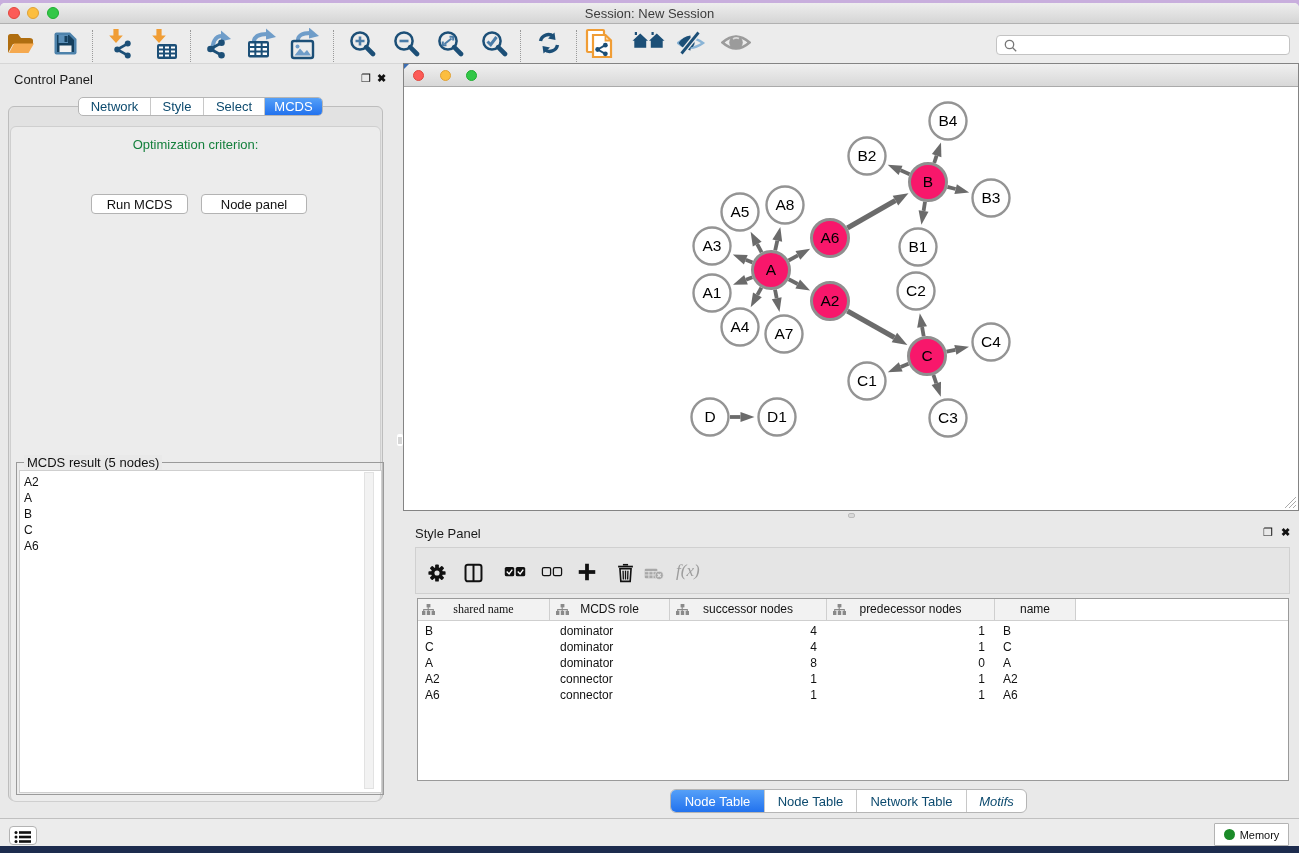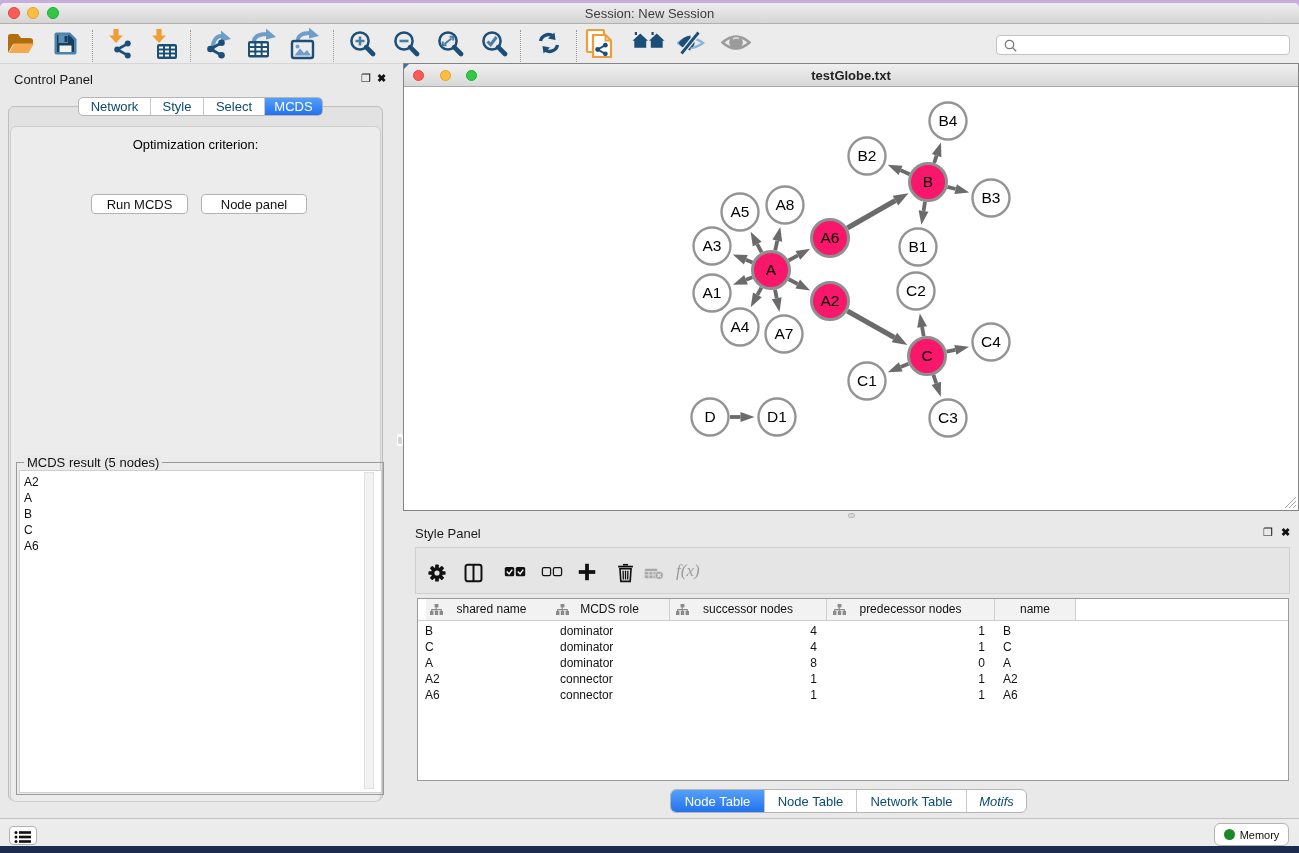--- a/index.html
+++ b/index.html
@@ -23,21 +23,21 @@
 #cp { left:0; top:0; width:391px; height:754px; background:#e9e9e9;padding-left:22px; }
 #cp-title { position:absolute; left:14px; top:8px; font-size:13px; color:#1a1a1a; }
 .winbtn { position:absolute; font-size:11px; color:#111; }
 
 .seg { position:absolute; display:flex; background:#fff; border:1px solid #b5b5b5; border-radius:5px; overflow:hidden; z-index:5; }
 .seg div { font-size:13px; color:#0c4a6e; text-align:center; border-right:1px solid #c8c8c8; display:flex; align-items:center; justify-content:center; }
 .seg div:last-child { border-right:none; }
 .seg div.sel { background:linear-gradient(#55a0f8,#2272ee); color:#fff; }
 #cp-outer { position:absolute; left:8px; top:42px; width:375px; height:695px; background:#e2e2e2; border:1px solid #bdbdbd; border-radius:6px; }
 #cp-inner { position:absolute; left:10px; top:62px; width:371px; height:676px; background:#ececec; border:1px solid #cfcfcf; border-radius:6px; }
-#optlabel { position:absolute; left:0; top:73px; width:391px; text-align:center; font-size:13px; color:#000000; }
+#optlabel { position:absolute; left:0; top:73px; width:391px; text-align:center; font-size:13px; color:#15803d; }
 #dropdown { position:absolute; left:43px; top:93px; width:312px; height:22px; background:#fff; border:1px solid #b3b3b3; border-radius:5px; font-size:13px; color:#111; line-height:20px; padding-left:8px; }
 #dropstep { position:absolute; right:-1px; top:-1px; width:21px; height:22px; background:linear-gradient(#55a0f8,#2272ee); border-radius:0 5px 5px 0; }
 .btn { position:absolute; background:#fff; border:1px solid #b3b3b3; border-radius:4px; font-size:13px; color:#111; text-align:center; }
 
 #fieldset { position:absolute; left:16px; top:398px; width:368px; height:333px; border:1px solid #9a9a9a; }
 #fieldlabel { position:absolute; left:7px; top:-8px; background:#e9e9e9; font-size:13px; padding:0 3px; color:#111; }
 #listbox { position:absolute; left:2px; top:7px; width:363px; height:323px; background:#fff; border:1px solid #cfcfcf; font-size:12px; color:#111; }
 #listbox { padding-top:3px; } #listbox div { padding-left:4px; height:16px; line-height:16px; }
 #listbox div#listscroll { position:absolute; left:344px; top:1px; width:10px; height:317px; background:#f2f2f2; border:1px solid #e2e2e2; padding:0; }
 
@@ -242,21 +242,20 @@
     <div class="abs" id="vdiv"></div>
     <div class="abs" style="left:397px;top:370px;width:6px;height:12px;background:#fff;border-radius:2px;"></div>
     <div class="abs" style="left:398px;top:373px;width:4px;height:7px;background:#d6d6d6;"></div>
     <div class="abs" style="left:848px;top:449px;width:7px;height:5px;background:#d9d9d9;border:1px solid #bcbcbc;border-radius:2px;"></div>
     <div class="abs" id="netframe">
       <div style="position:absolute;left:0;top:0;width:0;height:0;border-top:5px solid #3d6fb4;border-right:5px solid transparent;z-index:3;"></div>
       <div id="nettitle">
         <div class="tl" style="left:9px;top:6px;width:11px;height:11px;background:#fc5b57;border:1px solid #e2463d;"></div>
         <div class="tl" style="left:36px;top:6px;width:11px;height:11px;background:#fcbe3f;border:1px solid #e0a135;"></div>
         <div class="tl" style="left:62px;top:6px;width:11px;height:11px;background:#33c748;border:1px solid #1eae31;"></div>
-        <div id="nettitletext">testGlobe.txt</div>
       </div>
       <div id="graph">
           <svg width="894" height="421" style="position:absolute;left:0;top:23px;">
 <line x1="357.6" y1="165.4" x2="353.2" y2="157.2" stroke="#6b6b6b" stroke-width="3.8"></line>
 <path d="M346.6 144.8 L357.6 154.8 L348.8 159.5 Z" fill="#6b6b6b"></path>
 <line x1="371.2" y1="163.4" x2="373.3" y2="153.7" stroke="#6b6b6b" stroke-width="3.8"></line>
 <path d="M376.3 140.0 L378.2 154.7 L368.4 152.6 Z" fill="#6b6b6b"></path>
 <line x1="348.5" y1="175.5" x2="341.8" y2="172.8" stroke="#6b6b6b" stroke-width="3.8"></line>
 <path d="M328.8 167.5 L343.7 168.1 L339.9 177.4 Z" fill="#6b6b6b"></path>
 <line x1="348.4" y1="190.3" x2="342.0" y2="192.7" stroke="#6b6b6b" stroke-width="3.8"></line>
@@ -396,21 +395,21 @@
               <line x1="6.6" y1="5" x2="6.6" y2="15"></line>
               <line x1="12.2" y1="5" x2="12.2" y2="15"></line>
             </g>
             <circle cx="20.5" cy="11" r="5.5" fill="#a8a8a8" stroke="#e5e5e5" stroke-width="1"></circle>
             <path d="M18.3 8.8 l4.4 4.4 M22.7 8.8 l-4.4 4.4" stroke="#e5e5e5" stroke-width="1.6"></path>
           </svg>
 <div style="position:absolute;left:260px;top:13px;font-family:'Liberation Serif',serif;font-style:italic;font-size:17px;color:#9d9d9d;">f(x)</div>
         </div>
       <div id="tbl">
         <div id="tbl-header"></div>
-        <div class="th" style="left:8px;width:132px;">shared name<svg style="position:absolute;left:4px;top:5px;" width="13" height="12" viewBox="0 0 13 12">
+        <div class="th" style="left:0;width:132px;font-family:Liberation Serif, serif;">shared name<svg style="position:absolute;left:4px;top:5px;" width="13" height="12" viewBox="0 0 13 12">
               <g fill="#8a8a8a">
                 <rect x="4.6" y="0" width="3.8" height="3.4"></rect>
                 <rect x="0" y="7" width="3.4" height="4"></rect>
                 <rect x="4.8" y="7" width="3.4" height="4"></rect>
                 <rect x="9.6" y="7" width="3.4" height="4"></rect>
                 <path d="M6.2 3 v3 M1.7 7 V5.6 h9.6 V7 M6.2 5 v2" stroke="#8a8a8a" stroke-width="1.1" fill="none"></path>
               </g>
             </svg></div>
         <div class="th" style="left:132px;width:120px;">MCDS role<svg style="position:absolute;left:6px;top:5px;" width="13" height="12" viewBox="0 0 13 12">
               <g fill="#8a8a8a">
@@ -480,18 +479,18 @@
     <div class="btn" style="left:9px;top:7px;width:28px;height:19px;">
       <svg width="18" height="14" viewBox="0 0 18 14" style="margin-top:3px;">
           <circle cx="2" cy="2.5" r="1.5" fill="#111"></circle>
           <circle cx="2" cy="7" r="1.5" fill="#111"></circle>
           <circle cx="2" cy="11.5" r="1.5" fill="#111"></circle>
           <rect x="5" y="1.2" width="12" height="2.6" fill="#111"></rect>
           <rect x="5" y="5.7" width="12" height="2.6" fill="#111"></rect>
           <rect x="5" y="10.2" width="12" height="2.6" fill="#111"></rect>
         </svg>
     </div>
-    <div class="btn" style="left:1214px;top:4px;width:75px;height:23px;font-size:11px;border-radius:6px;line-height:22px;">
+    <div class="btn" style="left:1214px;top:4px;width:75px;height:23px;font-size:11px;border-radius:1px;line-height:22px;">
       <span style="display:inline-block;width:11px;height:11px;border-radius:50%;background:#1a8a28;vertical-align:-1px;margin-right:5px;"></span>Memory
     </div>
   </div>
 </div>
 <div class="abs" id="desktop-bottom"></div>
 
 </body></html>

